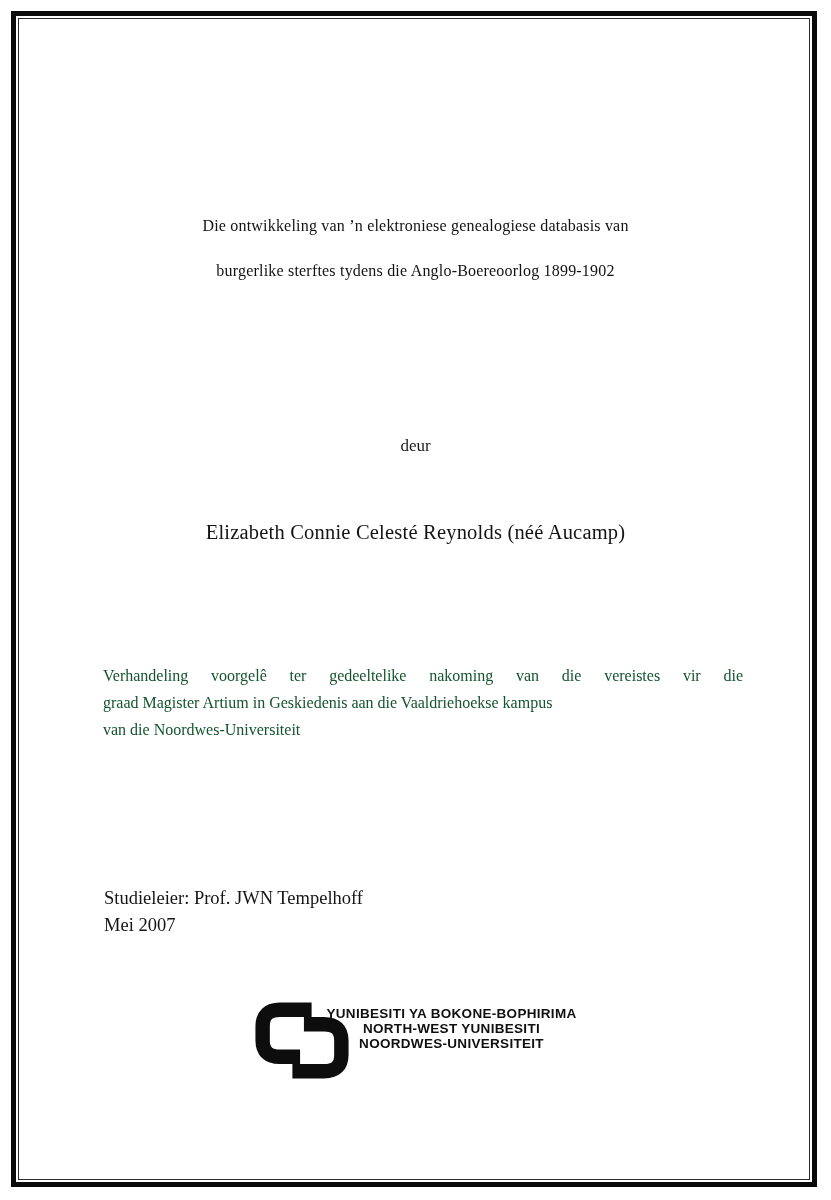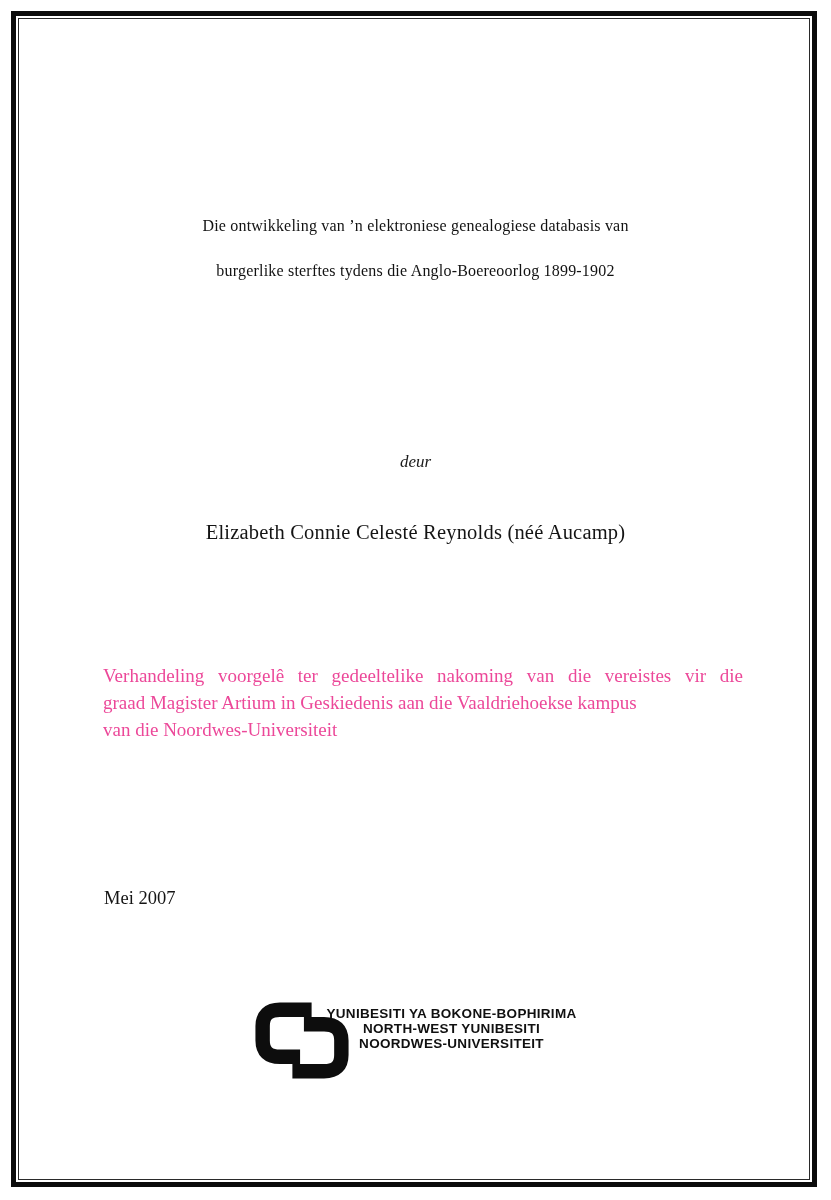--- a/index.html
+++ b/index.html
@@ -35,44 +35,43 @@
     left: 60px;
     right: 60px;
     text-align: center;
     font-size: 16px;
     line-height: 45px;
     letter-spacing: 0.2px;
     color: #121212;
   }
   .byline {
     position: absolute;
-    top: 452px;
+    top: 436px;
     left: 0; right: 0;
     text-align: center;
     font-size: 17px;
     color: #1a1a1a;
-    font-style: italic;
   }
   .author {
     position: absolute;
     top: 521px;
     left: 0; right: 0;
     text-align: center;
     font-size: 20.5px;
     letter-spacing: 0.2px;
     color: #141414;
   }
   .declaration {
     position: absolute;
     top: 662px;
     left: 103px;
     width: 640px;
-    font-size: 19px;
+    font-size: 16px;
     line-height: 27px;
-    color: #ec4899;
+    color: #14532d;
   }
   .declaration .justified {
     text-align: justify;
     text-align-last: justify;
   }
   .declaration .italic {
   }
   .supervisor-block {
     position: absolute;
     top: 885px;
@@ -125,20 +124,21 @@
 
   <div class="author">Elizabeth Connie Celesté Reynolds (néé Aucamp)</div>
 
   <div class="declaration">
     <div class="justified">Verhandeling voorgelê ter gedeeltelike nakoming van die vereistes vir die</div>
     <div><span>graad </span><span class="italic">Magister Artium</span><span> in Geskiedenis aan die Vaaldriehoekse kampus</span></div>
     <div>van die Noordwes-Universiteit</div>
   </div>
 
   <div class="supervisor-block">
+    <div>Studieleier: Prof. JWN Tempelhoff</div>
     <div>Mei 2007</div>
   </div>
 
   <div class="logo-row">
     <svg class="logo-mark" viewBox="0 0 100 82" xmlns="http://www.w3.org/2000/svg" aria-hidden="true">
       <path d="M 60 9 H 27 Q 9 9 9 26 V 41 Q 9 58 27 58 H 48" fill="none" stroke="#0d0d0d" stroke-width="15"></path>
       <path d="M 40 73 H 73 Q 91 73 91 56 V 41 Q 91 24 73 24 H 52" fill="none" stroke="#0d0d0d" stroke-width="15"></path>
     </svg>
     <div class="logo-text">
       <div>YUNIBESITI YA BOKONE-BOPHIRIMA</div>

